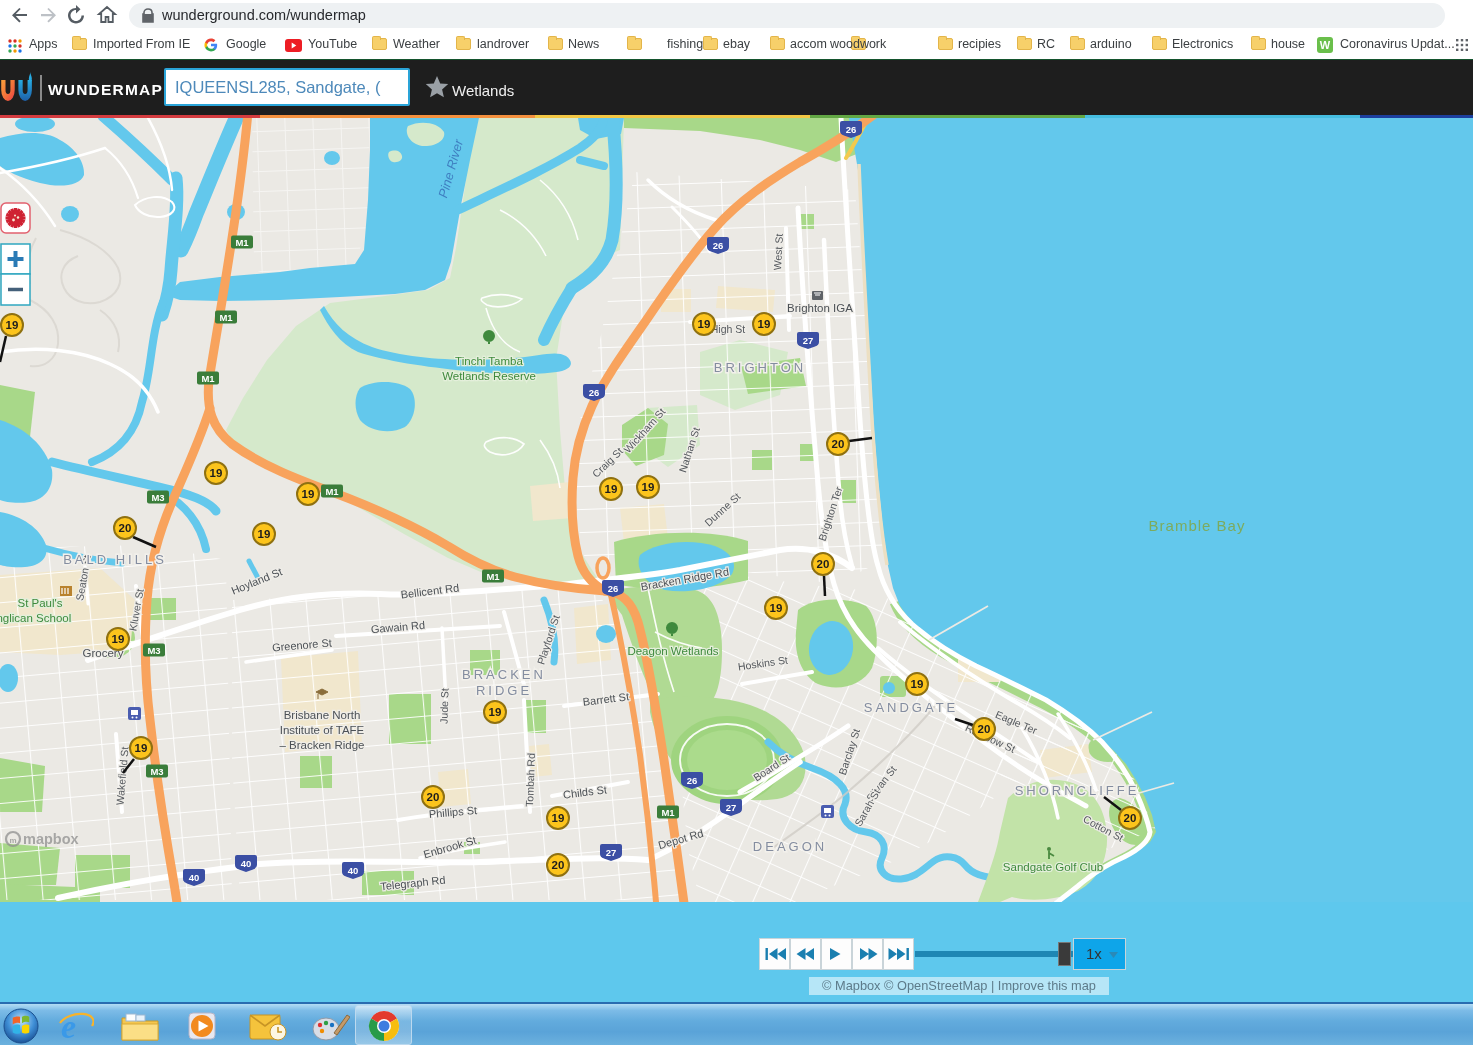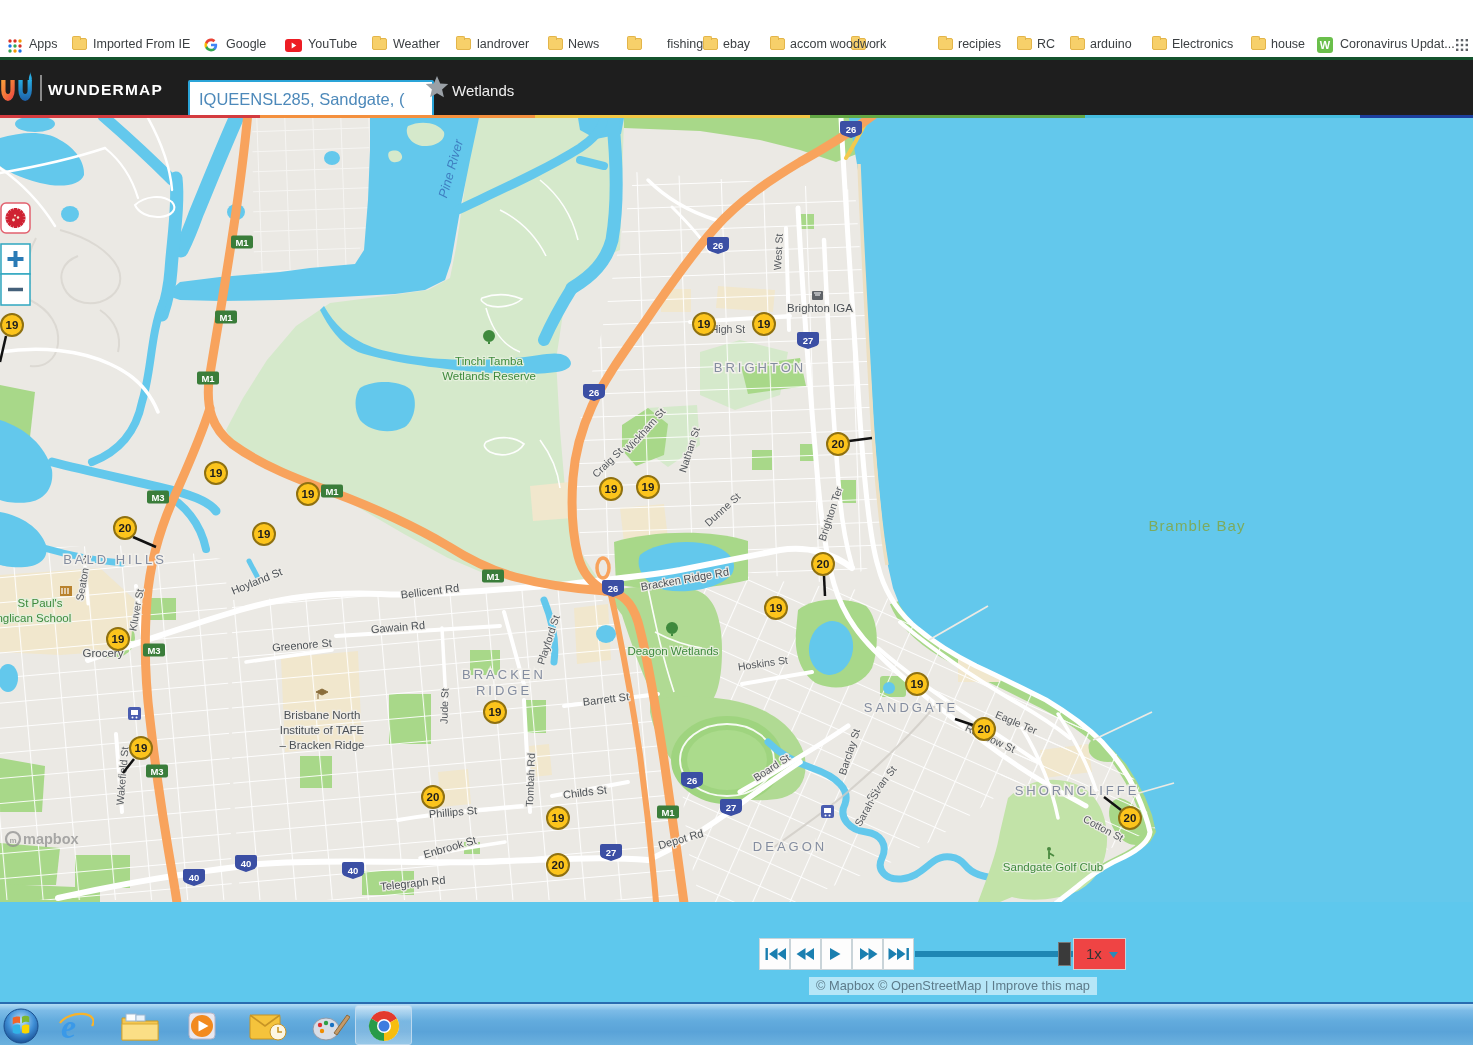--- a/index.html
+++ b/index.html
@@ -8,55 +8,76 @@
   .abs { position:absolute; }
 
   
   #addr { left:0; top:0; width:1473px; height:31px; background:#ffffff; }
   .navic { position:absolute; top:3px; width:24px; height:24px; color:#5f6368; }
   #omni { position:absolute; left:129px; top:3px; width:1316px; height:25px; border-radius:13px; background:#eef1f3; }
   #omni .lock { position:absolute; left:13px; top:5px; }
   #omni .url { position:absolute; left:33px; top:4px; font-size:14.5px; color:#27292d; }
 
   
-  #bm { left:0; top:31px; width:1473px; height:29px; background:#ffffff; border-bottom:3px solid #14532d; }
+  #bm { left:0; top:31px; width:1473px; height:29px; background:#ffffff; border-bottom:1px solid #14532d; }
   .bmi { position:absolute; top:6px; height:17px; font-size:12.5px; color:#3c4043; white-space:nowrap; }
   .fold { position:absolute; top:7px; width:15px; height:12px; background:#f7d06a; border:1px solid #e3b54a; border-radius:2px; }
   .fold:before { content:""; position:absolute; left:-1px; top:-3px; width:7px; height:3px; background:#f7d06a; border:1px solid #e3b54a; border-bottom:none; border-radius:2px 2px 0 0; }
 
   
   #wuh { left:0; top:60px; width:1473px; height:55px; background:#1e1e1e; }
   #wuh .brand { position:absolute; left:48px; top:21px; color:#ffffff; font-size:15.5px; font-weight:bold; letter-spacing:1.2px; }
   #wuh .sep { position:absolute; left:40px; top:15px; width:2px; height:26px; background:#8a8a8a; }
-  #srch { position:absolute; left:164px; top:20px; width:246px; height:38px; background:#ffffff; border:2px solid #2aa4d8; border-radius:2px;margin-left:24px; }
+  #srch { position:absolute; left:164px; top:8px; width:246px; height:38px; background:#ffffff; border:2px solid #2aa4d8; border-radius:2px; }
   #srch span { position:absolute; left:9px; top:8px; font-size:16.5px; color:#4d89ba; }
   #fav { position:absolute; left:452px; top:22px; color:#efefef; font-size:15px; }
 
   
   #legend { left:0; top:115px; width:1473px; height:3px; }
   #legend div { position:absolute; top:0; height:3px; }
 
   
   #map { left:0; top:118px; width:1473px; height:784px; }
 
   
   #strip { left:0; top:902px; width:1473px; height:100px; background:#5ec8ed; }
   #tooltip { position:absolute; left:712px; top:1px; width:470px; height:27px; background:#37474f; border-radius:4px; color:#fff; font-size:13px; letter-spacing:-0.2px; text-align:center; line-height:27px; white-space:nowrap; display:flex; align-items:center; justify-content:center; }
   .pbtn { position:absolute; top:36px; width:31px; height:32px; background:#fdfdfd; border:1px solid #c9d4d9; }
-  #oneX { position:absolute; left:1073px; top:36px; width:53px; height:32px; background:#ef4444; border:1px solid #c9d4d9; font-size:15px; color:#333; }
-  #attr { position:absolute; left:809px; top:75px; height:18px; background:rgba(255,255,255,0.55); color:#5d7b8a; font-size:12.8px; padding:0 7px; line-height:18px; }
+  #oneX { position:absolute; left:1073px; top:36px; width:53px; height:32px; background:#0ea5e9; border:1px solid #c9d4d9; font-size:15px; color:#333; }
+  #attr { position:absolute; left:809px; top:75px; height:18px; background:rgba(255,255,255,0.55); color:#5d7b8a; font-size:12.8px; padding:0 13px; line-height:18px; }
 
   
   #task { left:0; top:1002px; width:1473px; height:43px; background:linear-gradient(#b3dcf4 0%, #7cbbe7 16%, #62abdd 42%, #5aa3d8 68%, #6cb1de 100%); border-top:2px solid #2a6cb0; }
   #chbtn { position:absolute; left:355px; top:1px; width:57px; height:40px; border:1px solid #bcd9ef; border-radius:3px; background:linear-gradient(rgba(255,255,255,0.5),rgba(255,255,255,0.15) 40%, rgba(255,255,255,0.3)); }
 </style>
 </head>
 <body>
 <div id="page">
 
+  <div id="addr" class="abs">
+    <svg class="navic" style="left:8px" viewBox="0 0 24 24">
+        <path d="M19 11H7.8l4.9-4.9L11.3 5 4 12.3l7.3 7.3 1.4-1.4L7.8 13H19z" fill="#555c63"></path>
+      </svg>
+    <svg class="navic" style="left:36px" viewBox="0 0 24 24">
+        <path d="M5 11h11.2l-4.9-4.9L12.7 5l7.3 7.3-7.3 7.3-1.4-1.4 4.9-4.9H5z" fill="#bdc1c6"></path>
+      </svg>
+    <svg class="navic" style="left:64px" viewBox="0 0 24 24">
+        <path d="M12 5V2l4.5 4.2L12 10.5V7c-3 0-5.5 2.5-5.5 5.5S9 18 12 18s5.5-2.5 5.5-5.5H20c0 4.4-3.6 8-8 8s-8-3.6-8-8 3.6-7.5 8-7.5z" fill="#555c63"></path>
+      </svg>
+    <svg class="navic" style="left:95px" viewBox="0 0 24 24">
+        <path d="M12 4l-8 7h2.2v8h4.4v-5h2.8v5h4.4v-8H20z" fill="none" stroke="#555c63" stroke-width="1.8"></path>
+      </svg>
+    <div id="omni">
+      <svg class="lock" width="12" height="15" viewBox="0 0 12 15">
+          <path d="M2 6V4.5C2 2.5 3.7 1 6 1s4 1.5 4 3.5V6h1v8H1V6z" fill="none" stroke="#5f6368" stroke-width="1.6"></path>
+          <rect x="1" y="6" width="10" height="8" rx="1" fill="#5f6368"></rect>
+        </svg>
+      <span class="url">wunderground.com/wundermap</span>
+    </div>
+  </div>
 
   <div id="bm" class="abs">
     <svg style="position:absolute;left:8px;top:8px" width="14" height="14" viewBox="0 0 14 14">
       <g>
           <circle cx="2" cy="2" r="1.7" fill="#d93025"></circle>
           <circle cx="7" cy="2" r="1.7" fill="#d93025"></circle>
           <circle cx="12" cy="2" r="1.7" fill="#f29900"></circle>
       <circle cx="2" cy="7" r="1.7" fill="#1a73e8"></circle>
           <circle cx="7" cy="7" r="1.7" fill="#34a853"></circle>
           <circle cx="12" cy="7" r="1.7" fill="#d93025"></circle>

